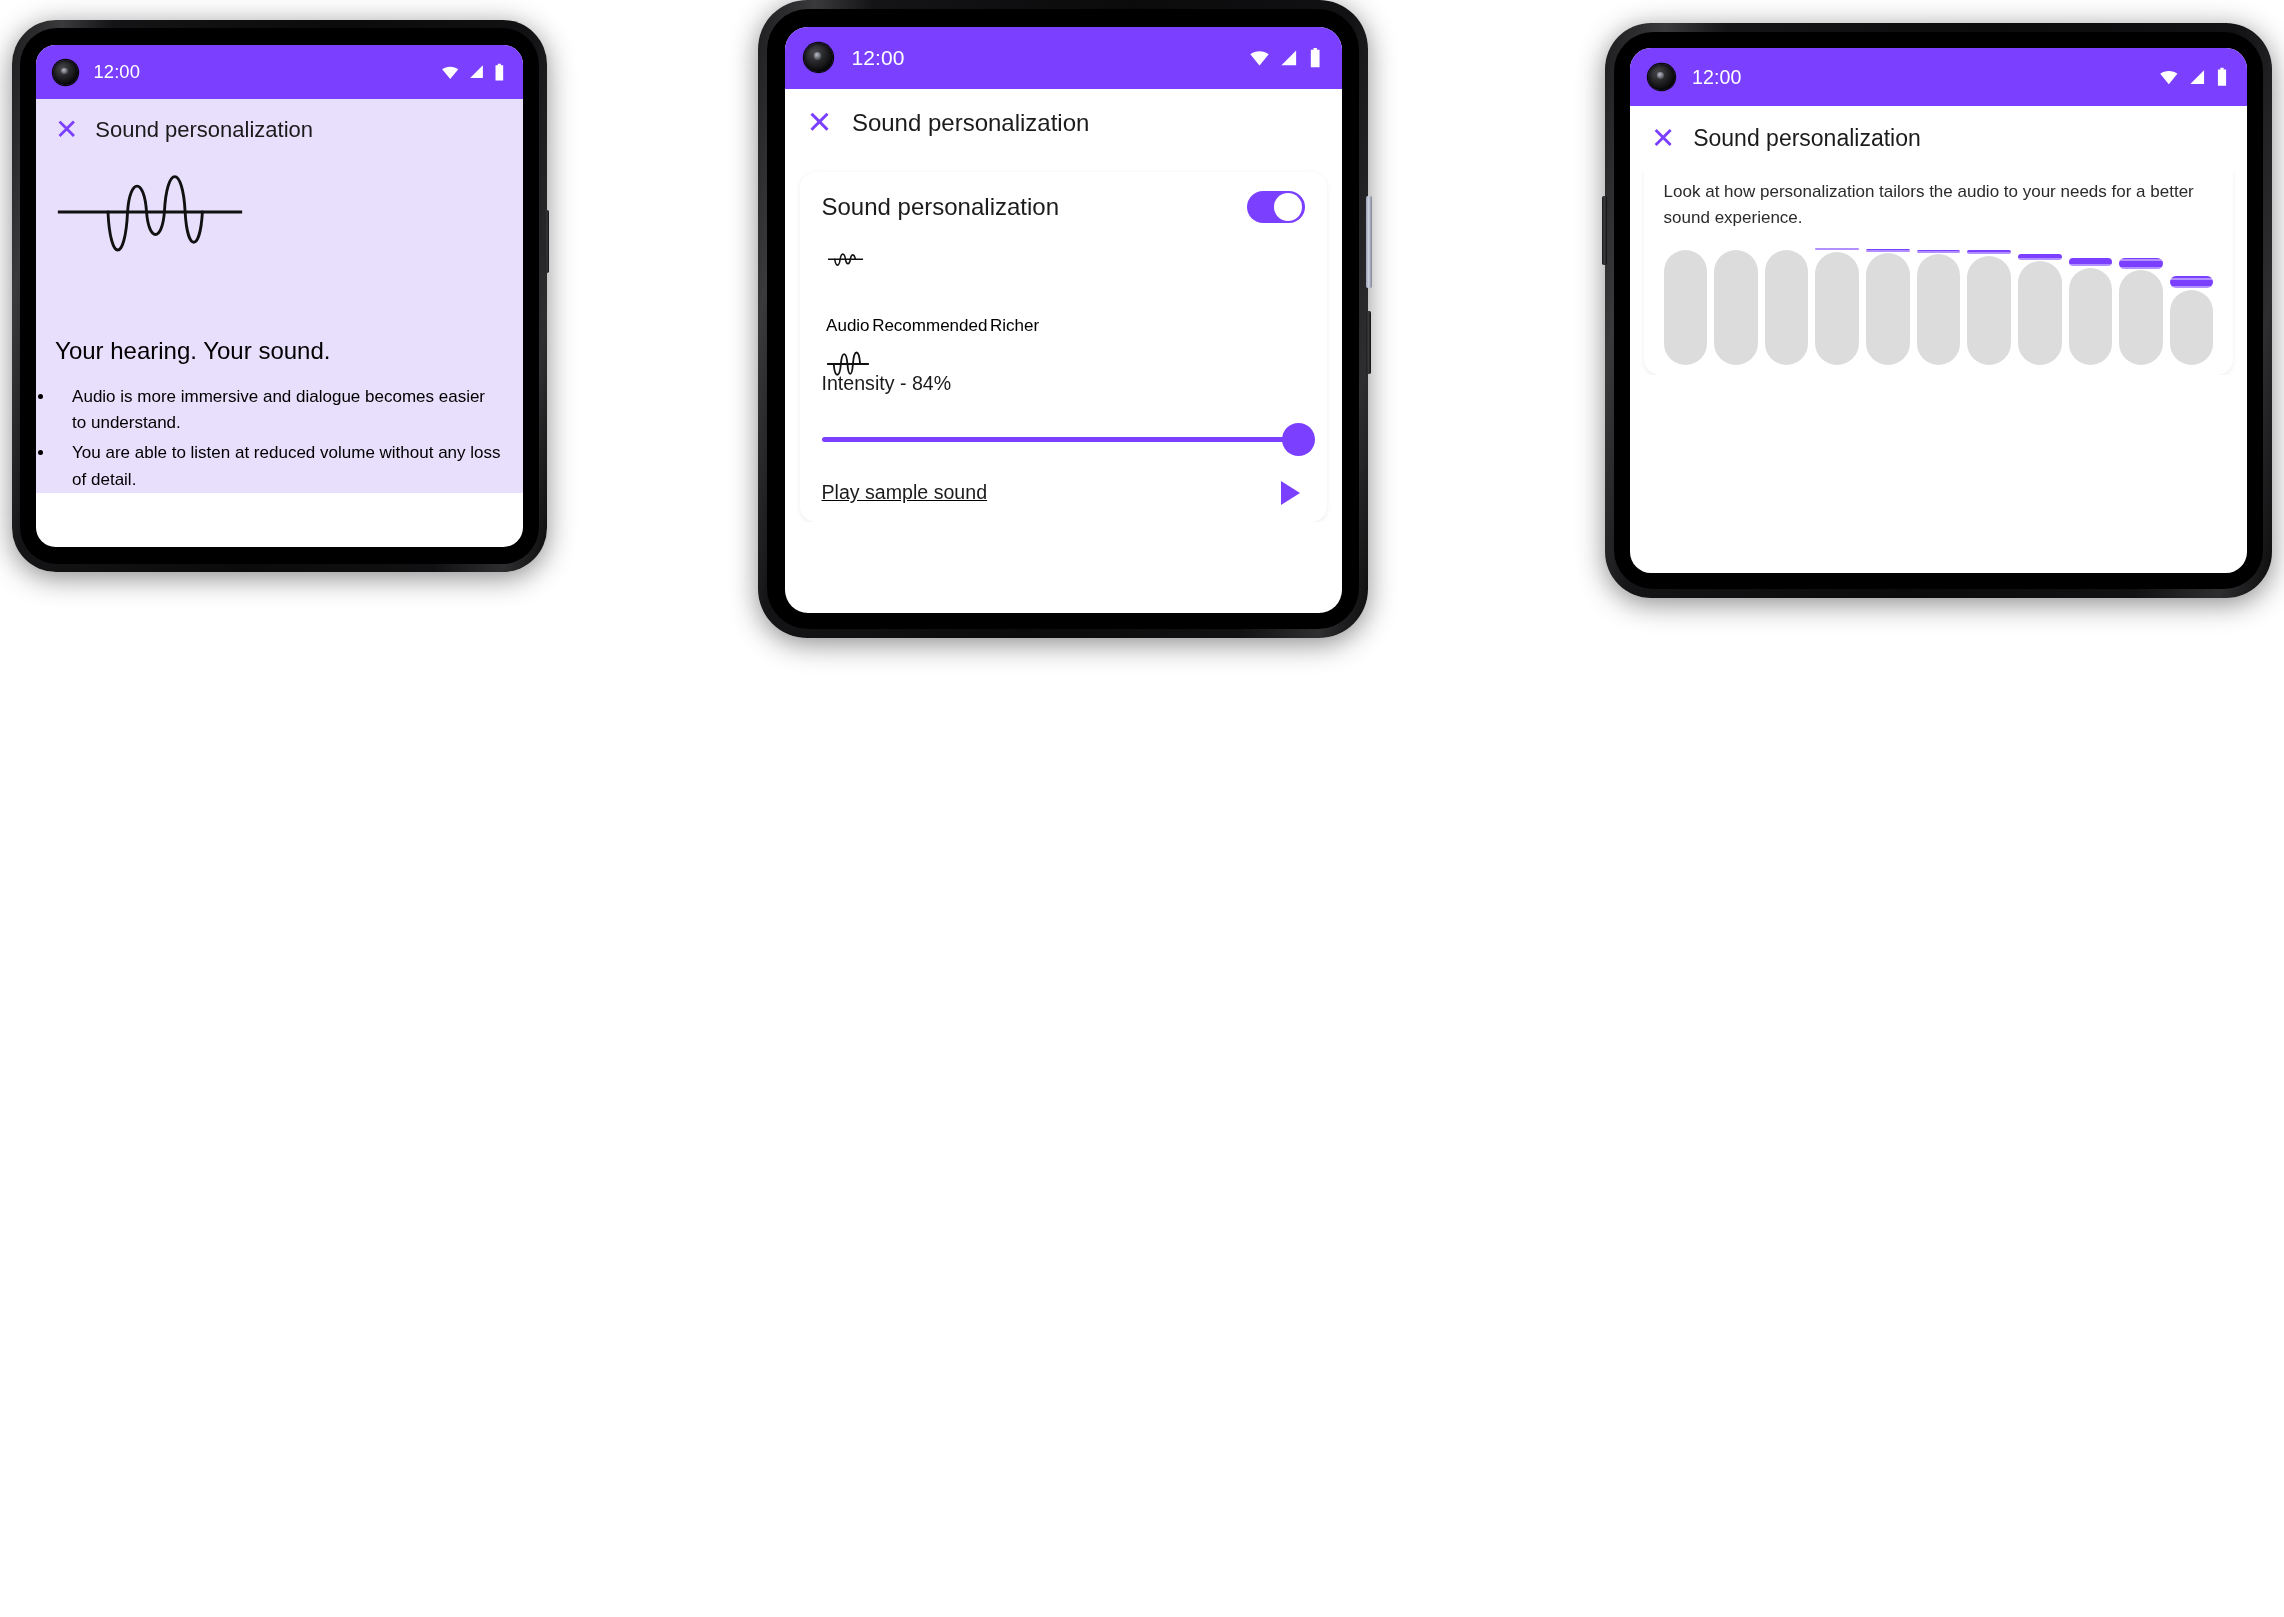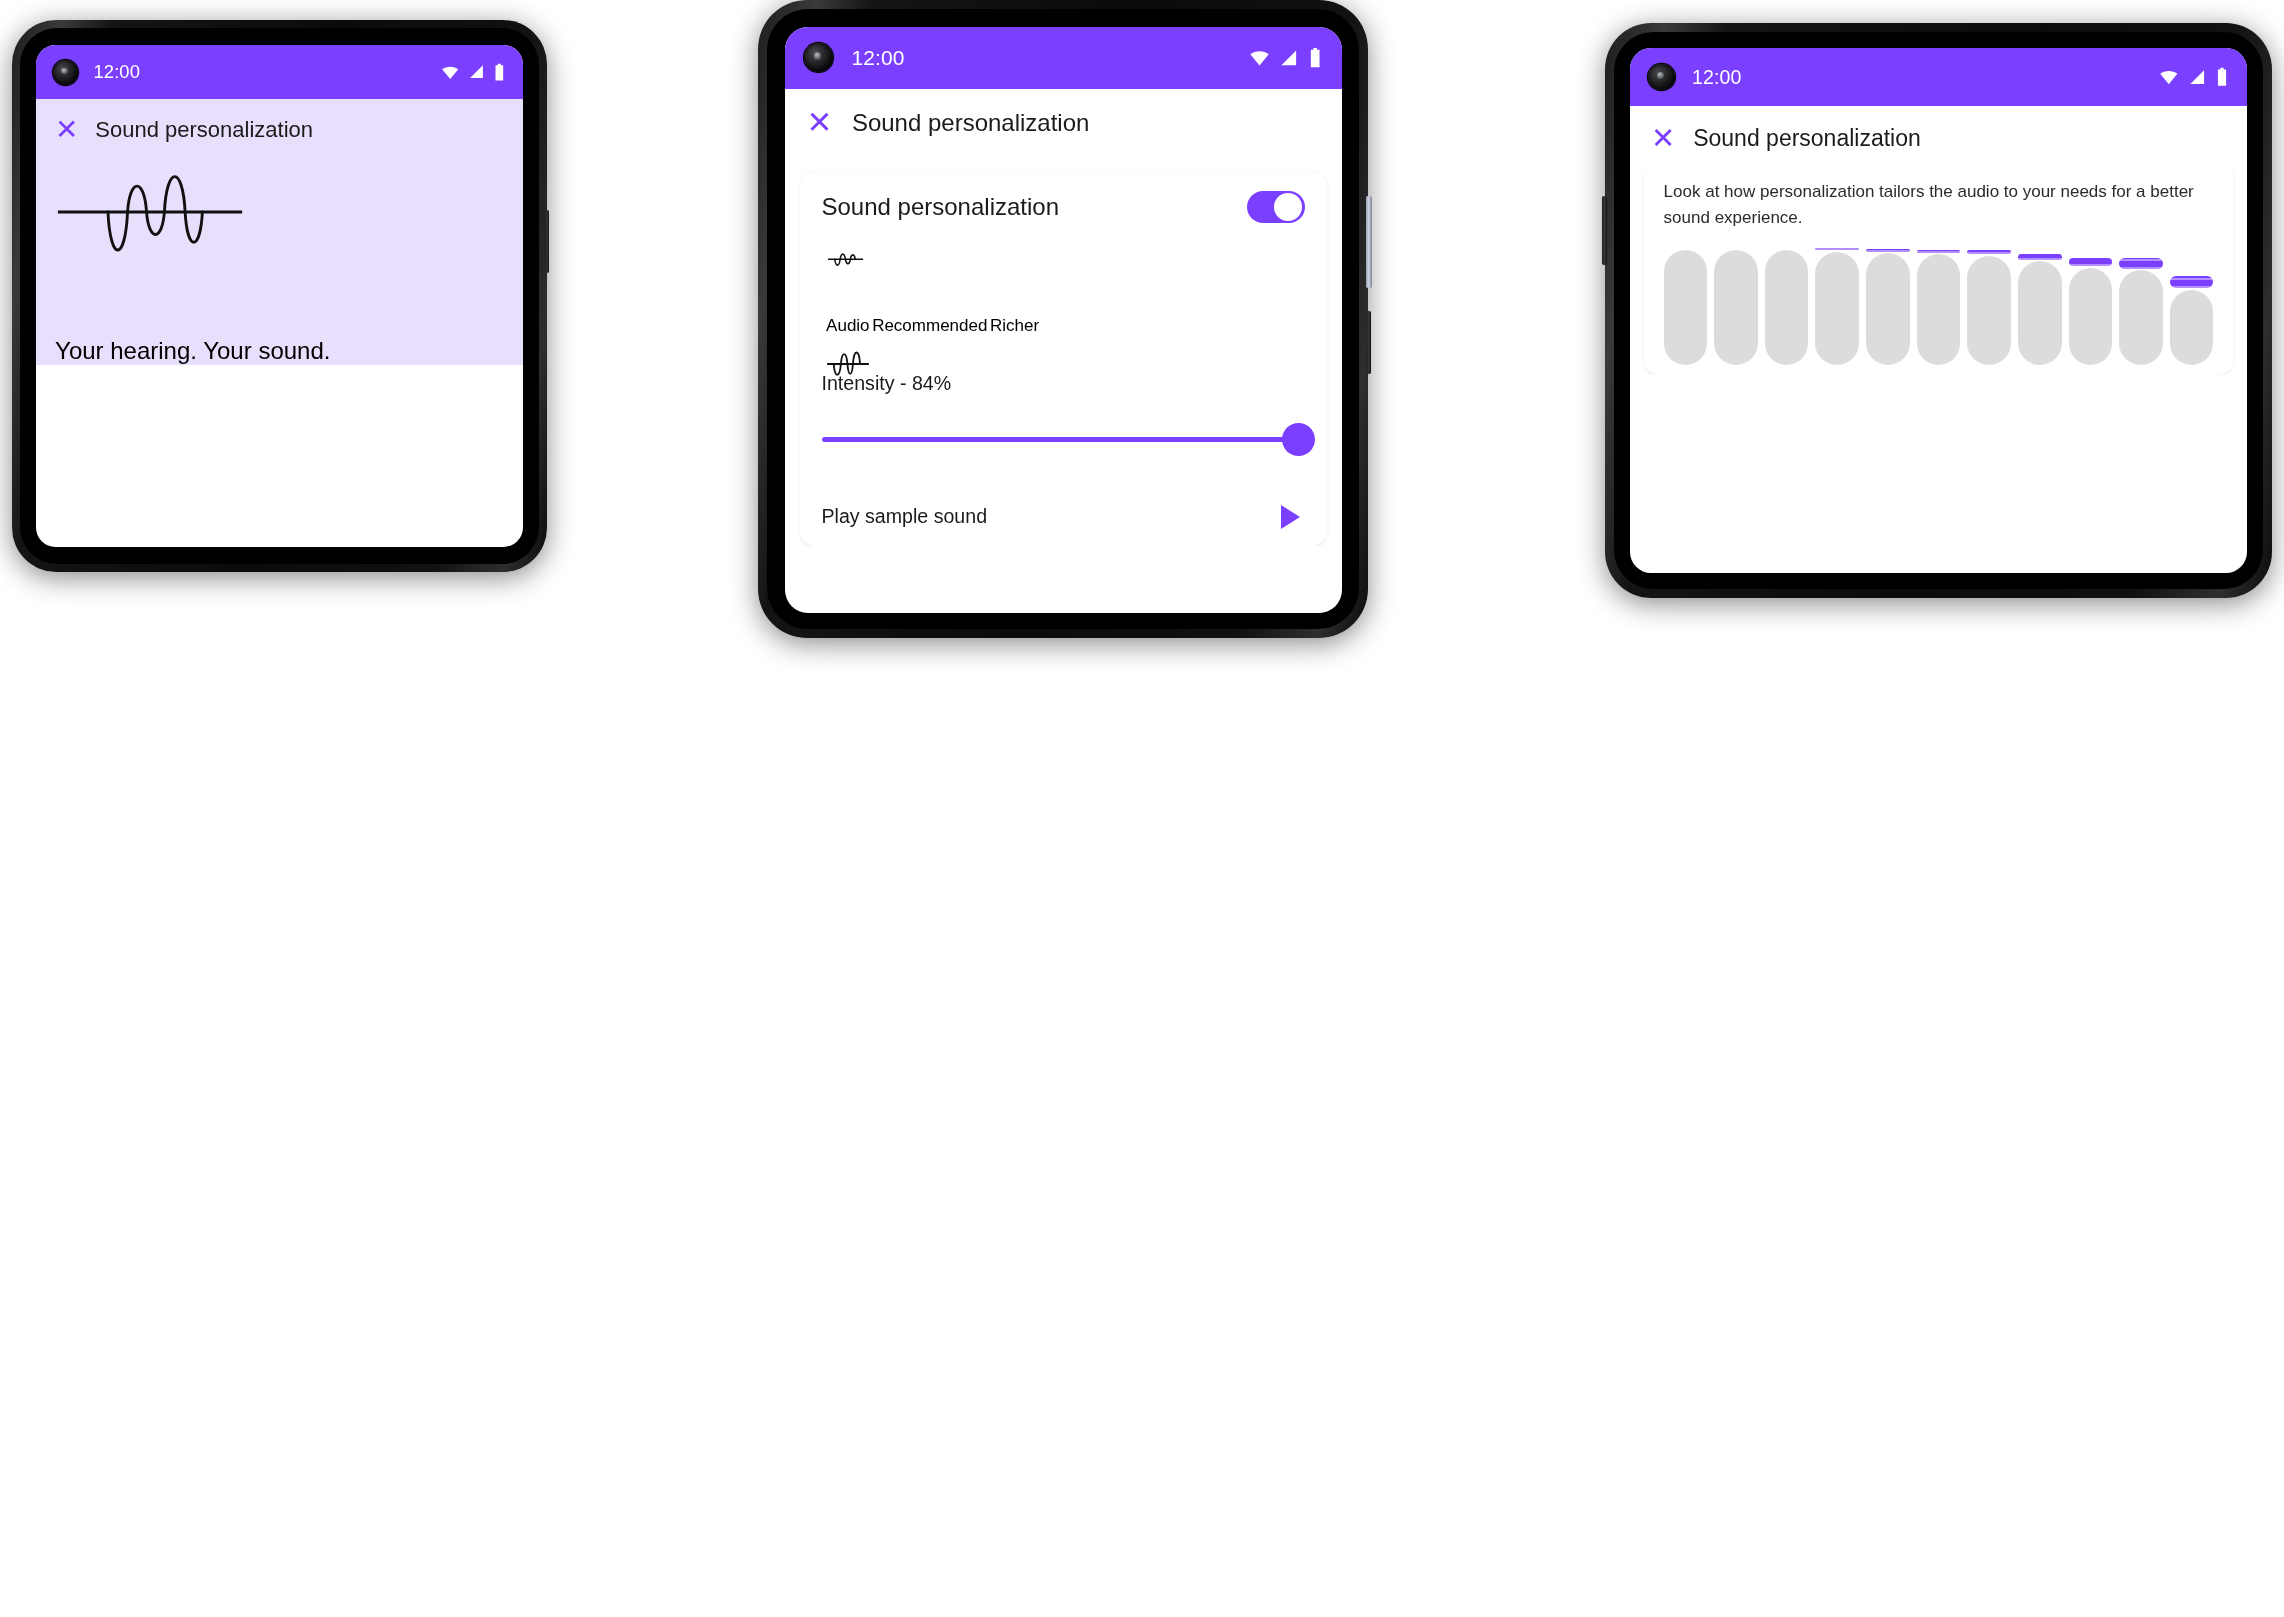--- a/index.html
+++ b/index.html
@@ -124,20 +124,28 @@
         <div class="hero" style="height:173px;">
           <svg width="190" height="104" viewBox="0 0 330 180">
             <path d="M5 90 H325" stroke="#111" stroke-width="5" fill="none"></path>
             <path d="M92 90 C96 178 122 178 126 90 C130 30 155 30 159 90 C163 142 186 142 190 90 C194 8 222 8 226 90 C230 160 252 160 256 90" stroke="#111" stroke-width="5" fill="none" stroke-linecap="round"></path>
           </svg>
         </div>
 
         <div class="headline" style="font-size:24px;margin-top:3.5px;">Your hearing. Your sound.</div>
 
 
+        <ul style="margin-top:19.6px;">
+          <li style="font-size:17px;line-height:1.55;padding-left:17px;margin-bottom:3.5px;">
+            <span class="b">Audio is more immersive</span><span> and dialogue becomes easier to understand.</span>
+          </li>
+          <li style="font-size:17px;line-height:1.55;padding-left:17px;">
+            <span class="b">You are able to listen at reduced volume</span><span> without any loss of detail.</span>
+          </li>
+        </ul>
 
       </div>
 
     </div>
   </div>
 
   <div class="phone" id="phone2" style="left:758px;top:0px;width:610px;height:638px;">
     <div class="frame" style="border-radius:49px;"></div>
     <div class="frame-inner" style="left:9.2px;top:9.2px;right:9.2px;bottom:9.2px;border-radius:41px;"></div>
     <div class="sidebtn" style="right:-3.5px;top:196px;width:5.2px;height:92px;"></div>
@@ -201,21 +209,21 @@
             <span style="width:92px;font-size:17px;">Richer</span>
           </div>
 
           <div style="font-size:19.6px;color:#1b1b1b;margin-top:36px;">Intensity - 84%</div>
           <div style="margin-top:26.5px;height:35px;display:flex;align-items:center;padding-right:3.5px;">
             <div class="slider-track" style="height:4.6px;flex:1 1 auto;">
               <div class="slider-knob" style="right:-14px;top:-14.4px;width:33px;height:33px;"></div>
             </div>
           </div>
 
-          <div class="play-row" style="margin-top:48px;">
+          <div class="play-row" style="margin-top:24px;text-decoration:underline;">
             <div style="font-size:19.6px;color:#1b1b1b;">Play sample sound</div>
             <div class="play-tri" style="border-width:12.7px 0 12.7px 19.6px;border-color:transparent transparent transparent #7B40FF;margin-right:4.6px;"></div>
           </div>
         </div>
 
       </div>
 
     </div>
   </div>
 

